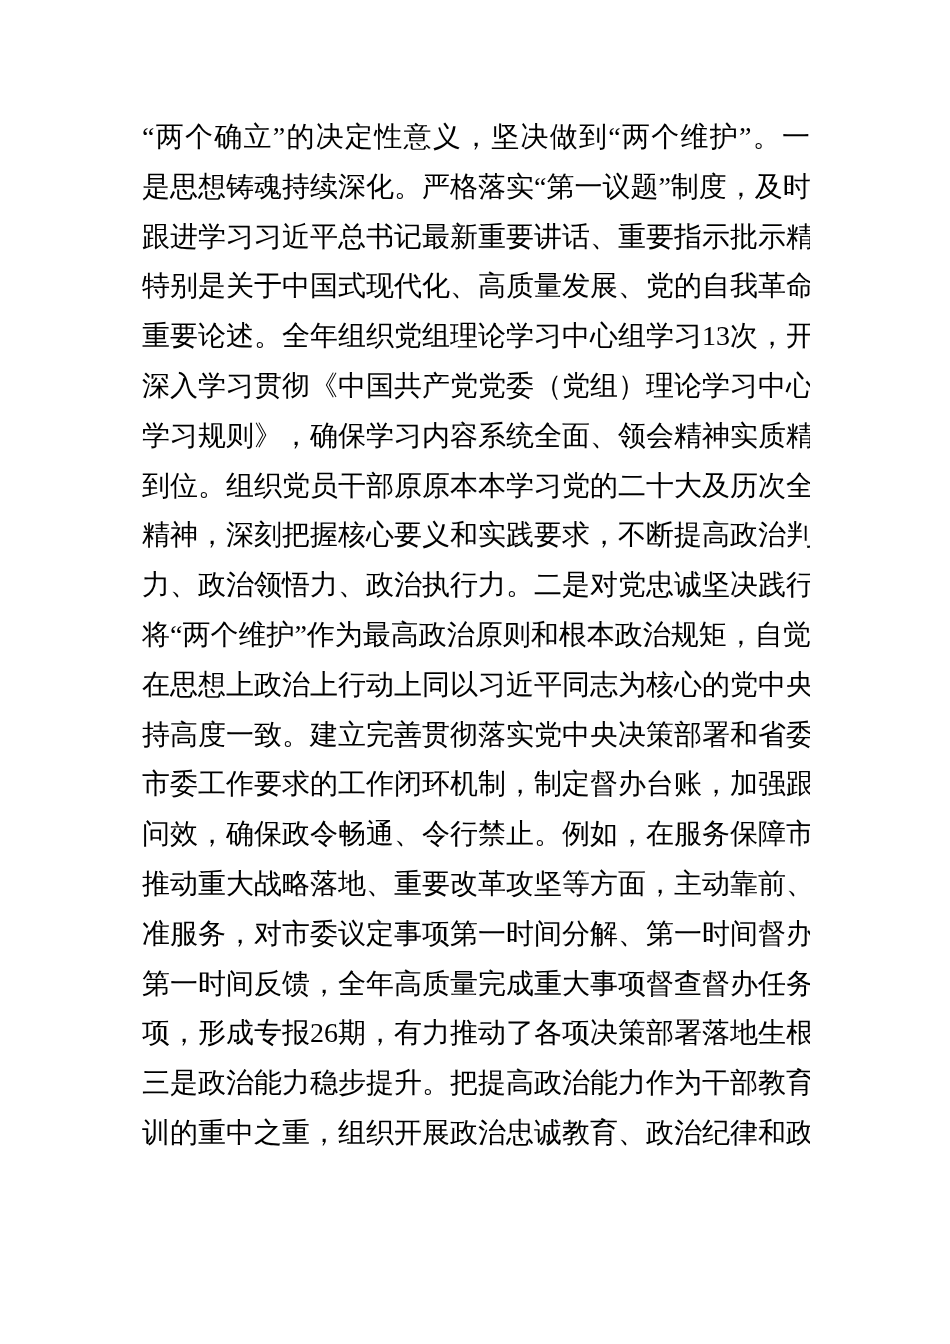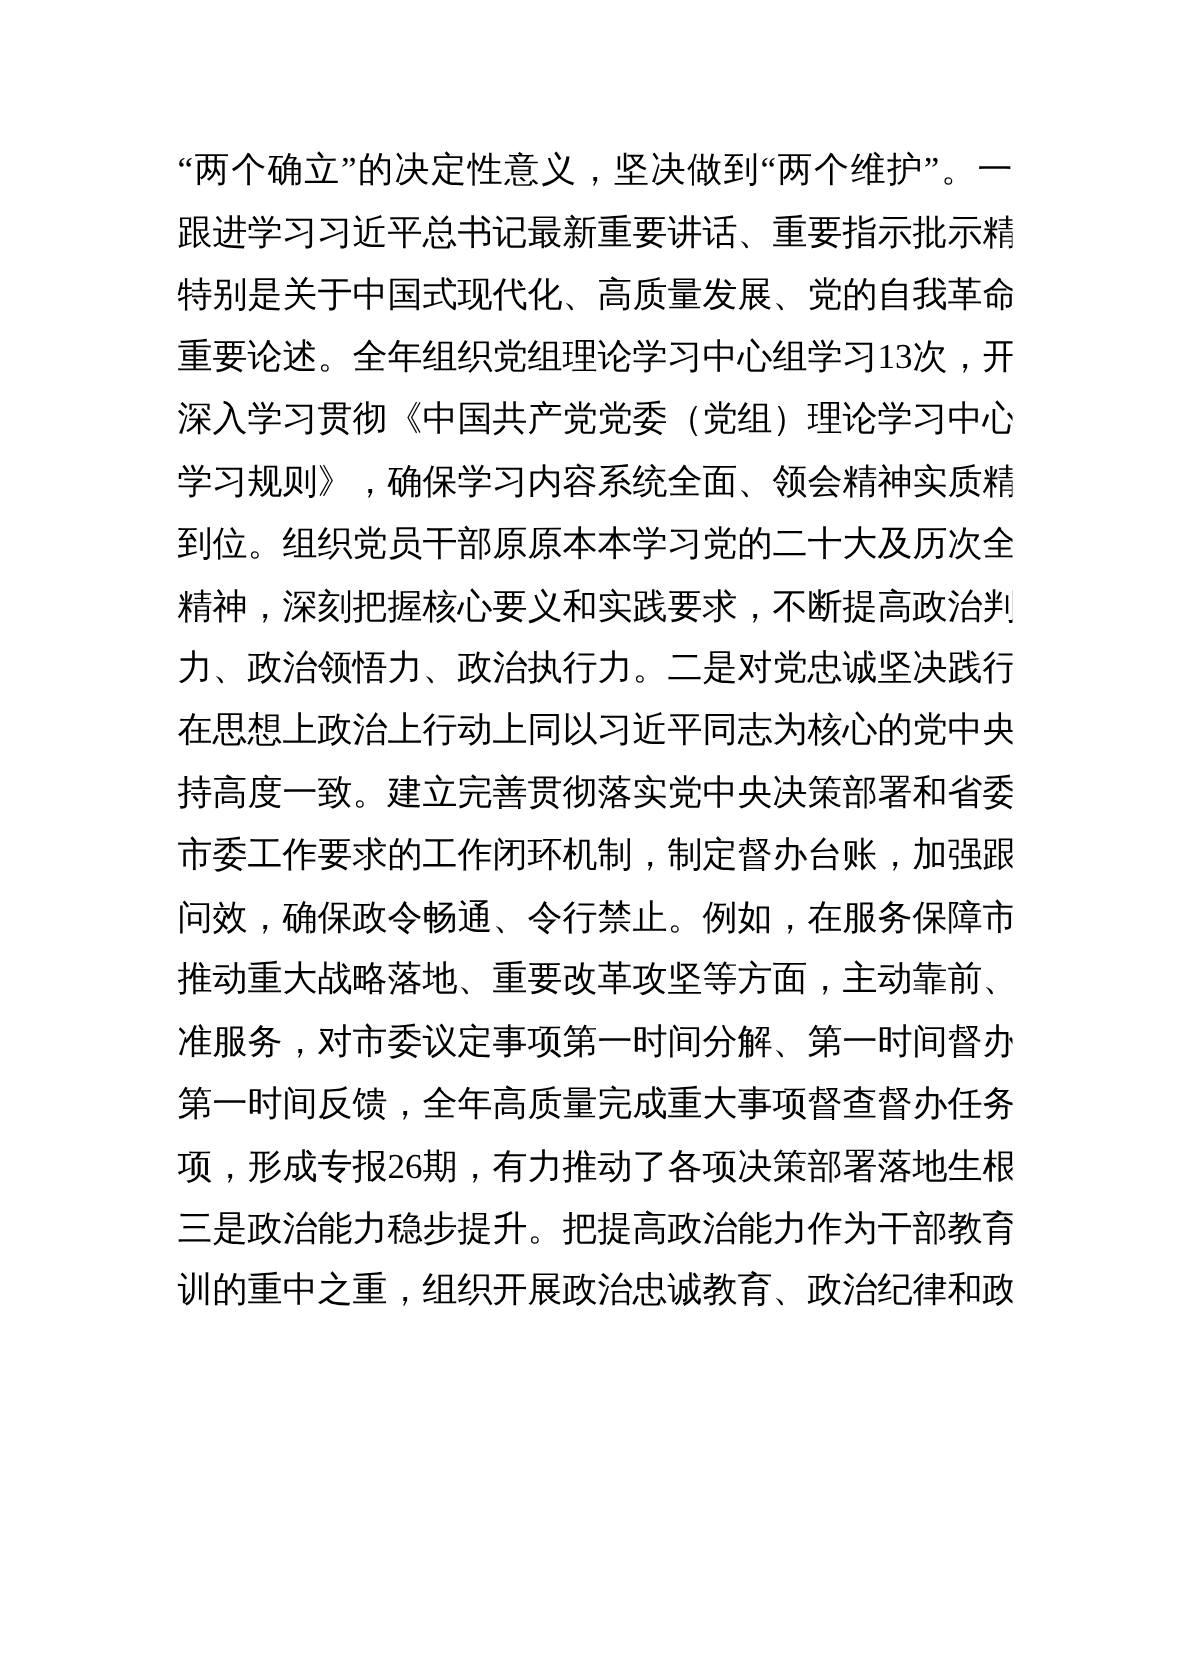--- a/index.html
+++ b/index.html
@@ -40,28 +40,30 @@
     text-justify: inter-character;
     overflow: hidden;
   }
 </style>
 </head>
 <body>
 
 <div class="page">
   <div class="text-block">
       <div class="text-line">“两个确立”的决定性意义，坚决做到“两个维护”。一</div>
+      <div class="text-line">是思想铸魂持续深化。严格落实“第一议题”制度，及时</div>
       <div class="text-line">跟进学习习近平总书记最新重要讲话、重要指示批示精神</div>
       <div class="text-line">特别是关于中国式现代化、高质量发展、党的自我革命等</div>
       <div class="text-line">重要论述。全年组织党组理论学习中心组学习13次，开展</div>
       <div class="text-line">深入学习贯彻《中国共产党党委（党组）理论学习中心组</div>
       <div class="text-line">学习规则》，确保学习内容系统全面、领会精神实质精准</div>
       <div class="text-line">到位。组织党员干部原原本本学习党的二十大及历次全会</div>
       <div class="text-line">精神，深刻把握核心要义和实践要求，不断提高政治判断</div>
       <div class="text-line">力、政治领悟力、政治执行力。二是对党忠诚坚决践行。</div>
+      <div class="text-line">将“两个维护”作为最高政治原则和根本政治规矩，自觉</div>
       <div class="text-line">在思想上政治上行动上同以习近平同志为核心的党中央保</div>
       <div class="text-line">持高度一致。建立完善贯彻落实党中央决策部署和省委、</div>
       <div class="text-line">市委工作要求的工作闭环机制，制定督办台账，加强跟踪</div>
       <div class="text-line">问效，确保政令畅通、令行禁止。例如，在服务保障市委</div>
       <div class="text-line">推动重大战略落地、重要改革攻坚等方面，主动靠前、精</div>
       <div class="text-line">准服务，对市委议定事项第一时间分解、第一时间督办、</div>
       <div class="text-line">第一时间反馈，全年高质量完成重大事项督查督办任务87</div>
       <div class="text-line">项，形成专报26期，有力推动了各项决策部署落地生根。</div>
       <div class="text-line">三是政治能力稳步提升。把提高政治能力作为干部教育培</div>
       <div class="text-line">训的重中之重，组织开展政治忠诚教育、政治纪律和政治</div>

